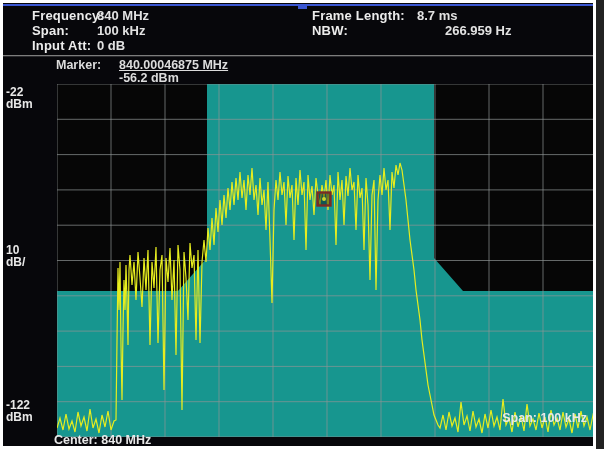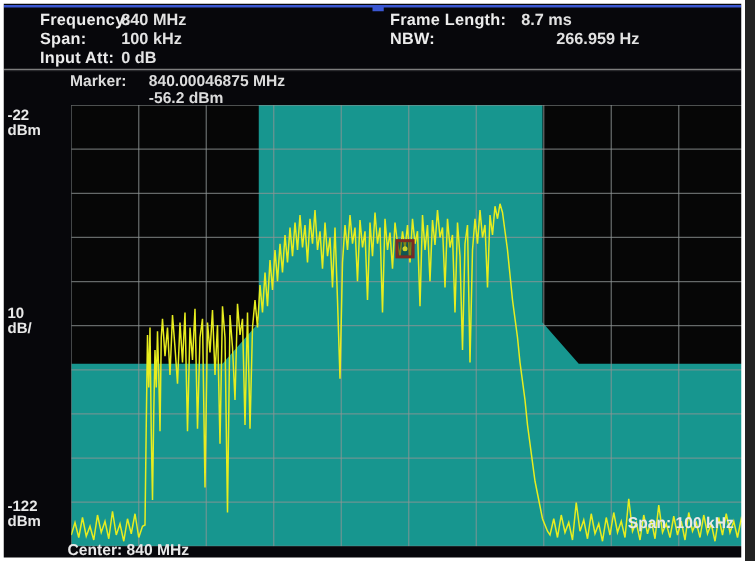--- a/index.html
+++ b/index.html
@@ -40,21 +40,21 @@
 
   <div class="hdr-label" style="left:312px;top:8px;">Frame Length:</div>
   <div class="hdr-value" style="left:417px;top:8px;">8.7 ms</div>
   <div class="hdr-label" style="left:312px;top:23px;">NBW:</div>
   <div class="hdr-value" style="left:417px;top:23px;margin-left:28px;">266.959 Hz</div>
 
   <div class="separator"></div>
   <div class="separator2"></div>
 
   <div class="mk-text" style="left:32px;top:58px;">Marker:</div>
-  <div class="mk-text" style="left:95px;top:58px;">840.00046875 MHz</div>
+  <div class="mk-text" style="left:95px;top:58px;text-decoration:underline;">840.00046875 MHz</div>
   <div class="mk-text" style="left:95px;top:71px;">-56.2 dBm</div>
 
   <div class="axis-label" style="left:6px;top:86px;">-22</div>
   <div class="axis-label" style="left:6px;top:98px;">dBm</div>
   <div class="axis-label" style="left:6px;top:244px;">10</div>
   <div class="axis-label" style="left:6px;top:256px;">dB/</div>
   <div class="axis-label" style="left:6px;top:399px;">-122</div>
   <div class="axis-label" style="left:6px;top:411px;">dBm</div>
 
   <div id="plot-wrap">

